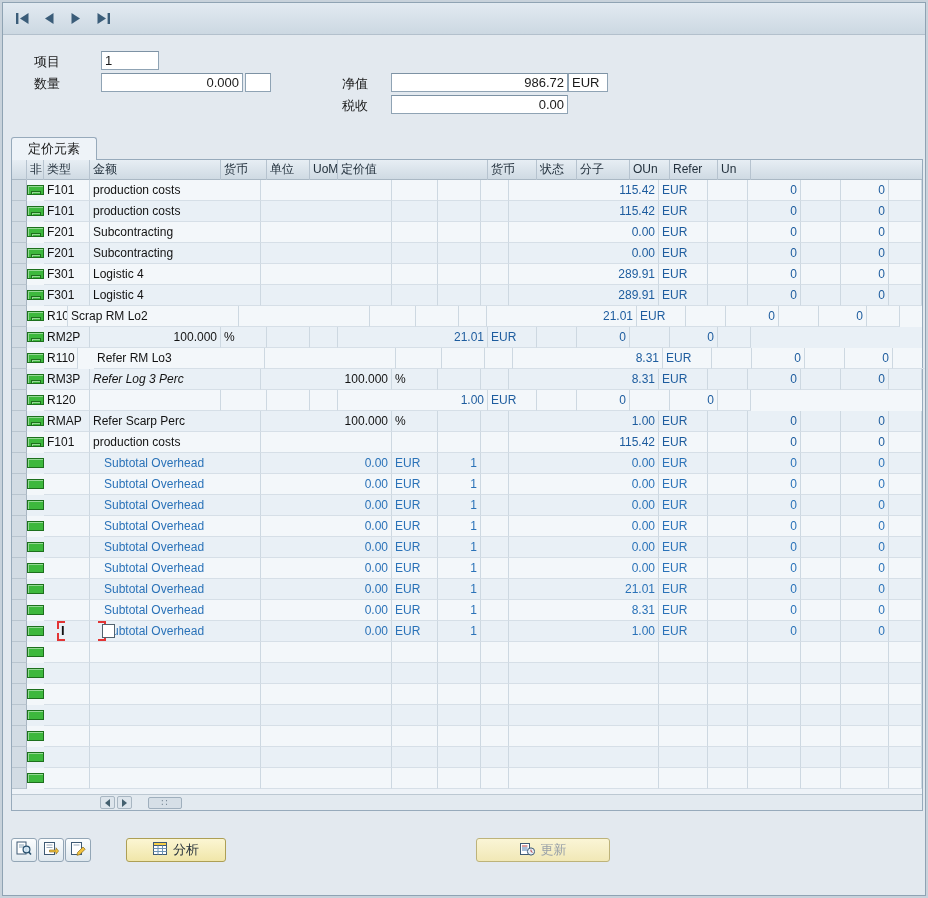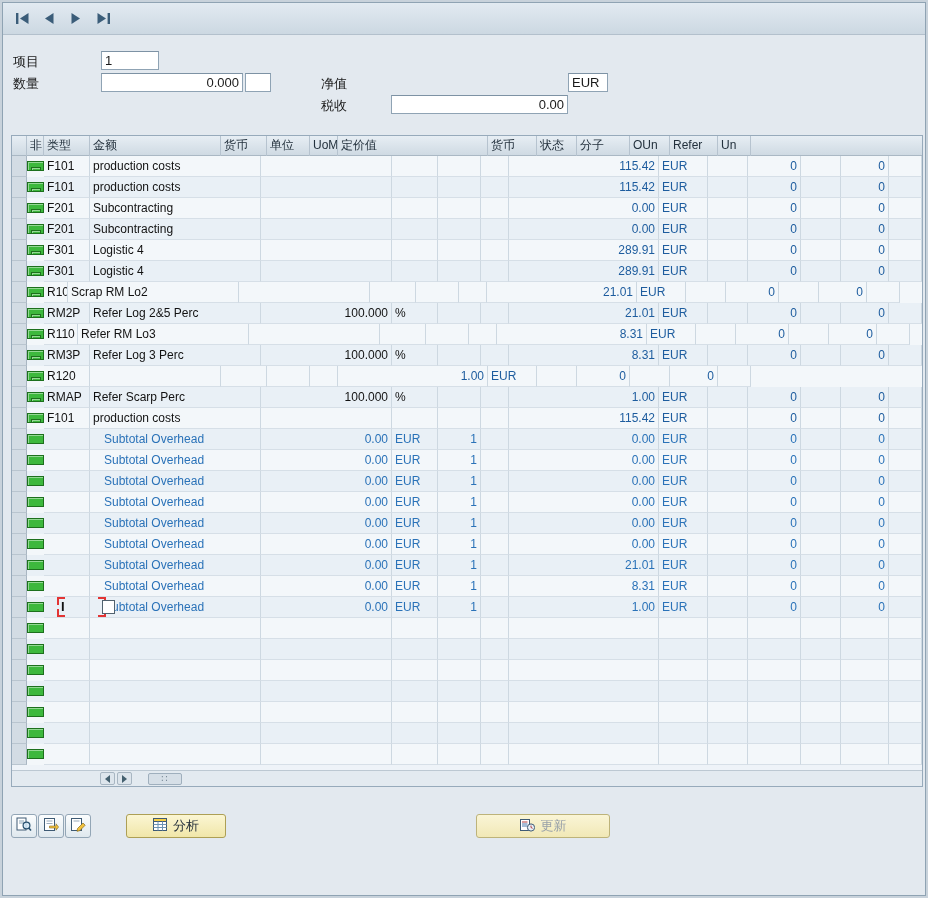--- a/index.html
+++ b/index.html
@@ -11,21 +11,21 @@
   .titlebar{height:28px;background:linear-gradient(180deg,#d9eaf7 0%,#b7d2e8 100%);border-bottom:1px solid #9db4c8;display:flex;align-items:center;padding-left:12px;}
   .title{font-size:15px;font-weight:bold;font-style:italic;color:#14243e;white-space:pre;}
 
   
   .toolbar{height:32px;background:linear-gradient(180deg,#e2eaf1,#ccd8e2);border-bottom:1px solid #b3c0cc;display:flex;align-items:center;padding-left:8px;gap:5px;}
   .navbtn{width:22px;height:22px;display:flex;align-items:center;justify-content:center;border-radius:2px;}
   .navbtn svg{fill:#3b5d79;}
 
   
   .form{position:relative;height:100px;font-size:13px;color:#1a1a1a;}
-  .lbl{position:absolute;line-height:19px;}
+  .lbl{position:absolute;line-height:19px;margin-left:21px;}
   .fld{position:absolute;height:19px;background:#fff;border:1px solid #8fa3b4;border-top-color:#7d92a4;font-family:"Liberation Sans",sans-serif;font-size:13px;line-height:17px;padding:0 3px;color:#1a1a1a;}
   .fld.r{text-align:right;}
 
   
   .tabstrip{height:24px;margin-left:8px;position:relative;}
   .tab{position:absolute;bottom:-1px;left:0;height:23px;line-height:21px;padding:0 16px;background:#eef3f8;border:1px solid #97aabb;border-bottom:0;border-radius:3px 3px 0 0;font-size:13px;color:#1a1a1a;z-index:2;}
 
   
   .tablebox{position:relative;margin-left:8px;width:912px;height:652px;border:1px solid #97aabb;background:#eef3f8;z-index:1;}
   .thead{display:flex;height:20px;background:linear-gradient(180deg,#e7eef4,#cfdae3);border-bottom:1px solid #aab8c4;}
@@ -100,26 +100,30 @@
 
   <div class="form">
     <span class="lbl" style="left:10px;top:17px;">项目</span>
     <input class="fld" style="left: 98px; top: 16px; width: 58px;" readonly="" value="1">
 
     <span class="lbl" style="left:10px;top:39px;">数量</span>
     <input class="fld r" style="left: 98px; top: 38px; width: 142px;" readonly="" value="0.000">
     <input class="fld" style="left: 242px; top: 38px; width: 26px;" readonly="" value="">
 
     <span class="lbl" style="left:318px;top:39px;">净值</span>
+    <input class="fld r" style="left: 388px; top: 38px; width: 177px;" readonly="" value="986.72">
     <input class="fld" style="left: 565px; top: 38px; width: 40px;" readonly="" value="EUR">
 
     <span class="lbl" style="left:318px;top:61px;">税收</span>
     <input class="fld r" style="left: 388px; top: 60px; width: 177px;" readonly="" value="0.00">
   </div>
 
+  <div class="tabstrip">
+    <div class="tab">定价元素</div>
+  </div>
 
   <div class="tablebox">
     <div class="thead" id="thead">
         <div class="hc" style="width: 15px;"></div>
         <div class="hc" style="width: 17px;">非.</div>
         <div class="hc" style="width: 46px;">类型</div>
         <div class="hc" style="width: 131px;">金额</div>
         <div class="hc" style="width: 46px;">货币</div>
         <div class="hc" style="width: 43px;">单位</div>
         <div class="hc" style="width: 28px;">UoM</div>
@@ -248,55 +252,54 @@
           <div class="tc stat" style="width: 40px;"></div>
           <div class="tc num r" style="width: 53px;">0</div>
           <div class="tc oun" style="width: 40px;"></div>
           <div class="tc cconde r" style="width: 48px;">0</div>
           <div class="tc un" style="width: 33px;"></div>
         </div>
         <div class="trow alt">
           <div class="tc sel" style="width: 15px;"></div>
           <div class="tc led" style="width: 17px;"><span class="led"></span></div>
           <div class="tc type" style="width: 46px;">RM2P</div>
-          <div class="tc name" style="width: 171px;">Refer Log 2&amp;5 Perc</div>
           <div class="tc amount r" style="width: 131px;">100.000</div>
           <div class="tc crcy" style="width: 46px;">%</div>
           <div class="tc per r" style="width: 43px;"></div>
           <div class="tc uom" style="width: 28px;"></div>
           <div class="tc value r" style="width: 150px;">21.01</div>
           <div class="tc curr" style="width: 49px;">EUR</div>
           <div class="tc stat" style="width: 40px;"></div>
           <div class="tc num r" style="width: 53px;">0</div>
           <div class="tc oun" style="width: 40px;"></div>
           <div class="tc cconde r" style="width: 48px;">0</div>
           <div class="tc un" style="width: 33px;"></div>
         </div>
         <div class="trow">
           <div class="tc sel" style="width: 15px;"></div>
           <div class="tc led" style="width: 17px;"><span class="led"></span></div>
           <div class="tc type" style="width: 34px;">R110</div>
-          <div class="tc name" style="width: 171px;">Refer RM Lo3</div>
+          <div class="tc name" style="width: 171px; margin-left: 16px;">Refer RM Lo3</div>
           <div class="tc amount r" style="width: 131px;"></div>
           <div class="tc crcy" style="width: 46px;"></div>
           <div class="tc per r" style="width: 43px;"></div>
           <div class="tc uom" style="width: 28px;"></div>
           <div class="tc value r" style="width: 150px;">8.31</div>
           <div class="tc curr" style="width: 49px;">EUR</div>
           <div class="tc stat" style="width: 40px;"></div>
           <div class="tc num r" style="width: 53px;">0</div>
           <div class="tc oun" style="width: 40px;"></div>
           <div class="tc cconde r" style="width: 48px;">0</div>
           <div class="tc un" style="width: 33px;"></div>
         </div>
         <div class="trow alt">
           <div class="tc sel" style="width: 15px;"></div>
           <div class="tc led" style="width: 17px;"><span class="led"></span></div>
           <div class="tc type" style="width: 46px;">RM3P</div>
-          <div class="tc name" style="width: 171px;">Refer Log 3 Perc</div>
+          <div class="tc name" style="width: 171px; font-style: italic;">Refer Log 3 Perc</div>
           <div class="tc amount r" style="width: 131px;">100.000</div>
           <div class="tc crcy" style="width: 46px;">%</div>
           <div class="tc per r" style="width: 43px;"></div>
           <div class="tc uom" style="width: 28px;"></div>
           <div class="tc value r" style="width: 150px;">8.31</div>
           <div class="tc curr" style="width: 49px;">EUR</div>
           <div class="tc stat" style="width: 40px;"></div>
           <div class="tc num r" style="width: 53px;">0</div>
           <div class="tc oun" style="width: 40px;"></div>
           <div class="tc cconde r" style="width: 48px;">0</div>

